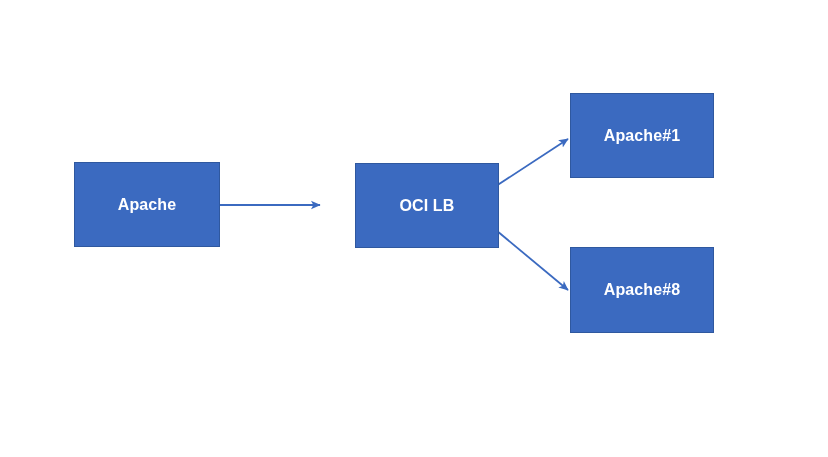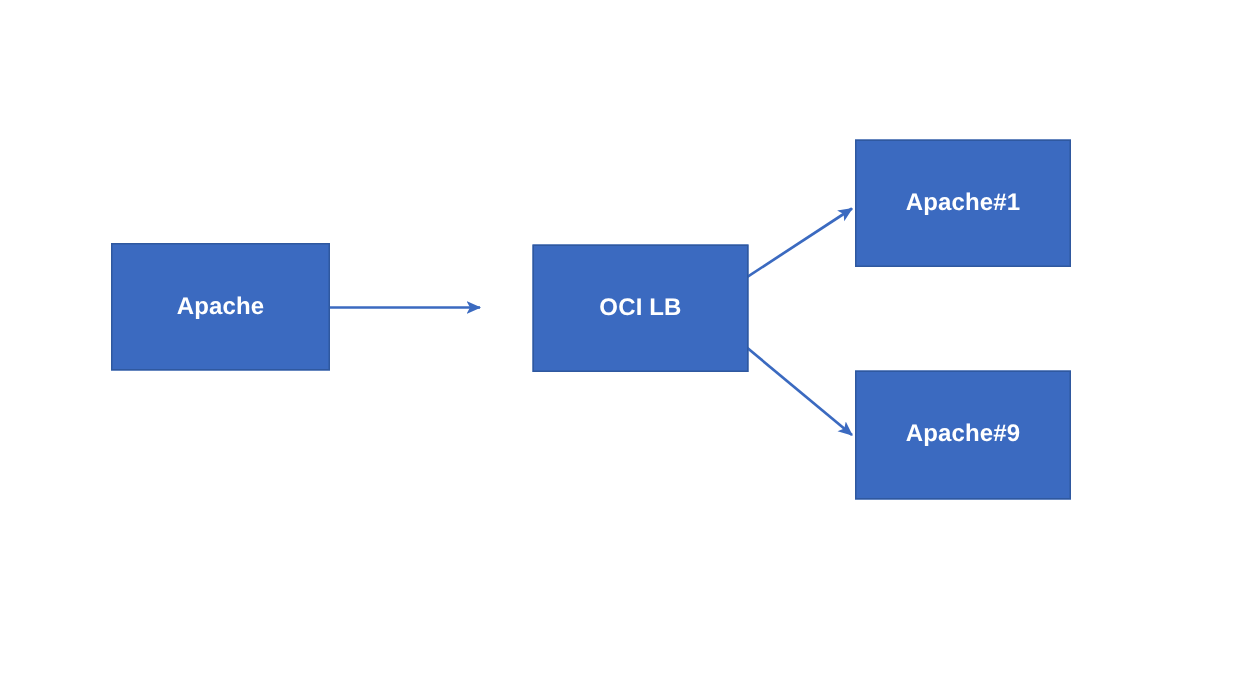--- a/index.html
+++ b/index.html
@@ -74,16 +74,16 @@
 
   <div class="node-box" style="left:322px; top:163px; width:144px; height:85px;margin-left:33px;">
     <span class="node-label">OCI LB</span>
   </div>
 
   <div class="node-box" style="left:570px; top:93px; width:144px; height:85px;">
     <span class="node-label">Apache#1</span>
   </div>
 
   <div class="node-box" style="left:570px; top:247px; width:144px; height:86px;">
-    <span class="node-label">Apache#9</span>
+    <span class="node-label">Apache#8</span>
   </div>
 
 </div>
 
 </body></html>

